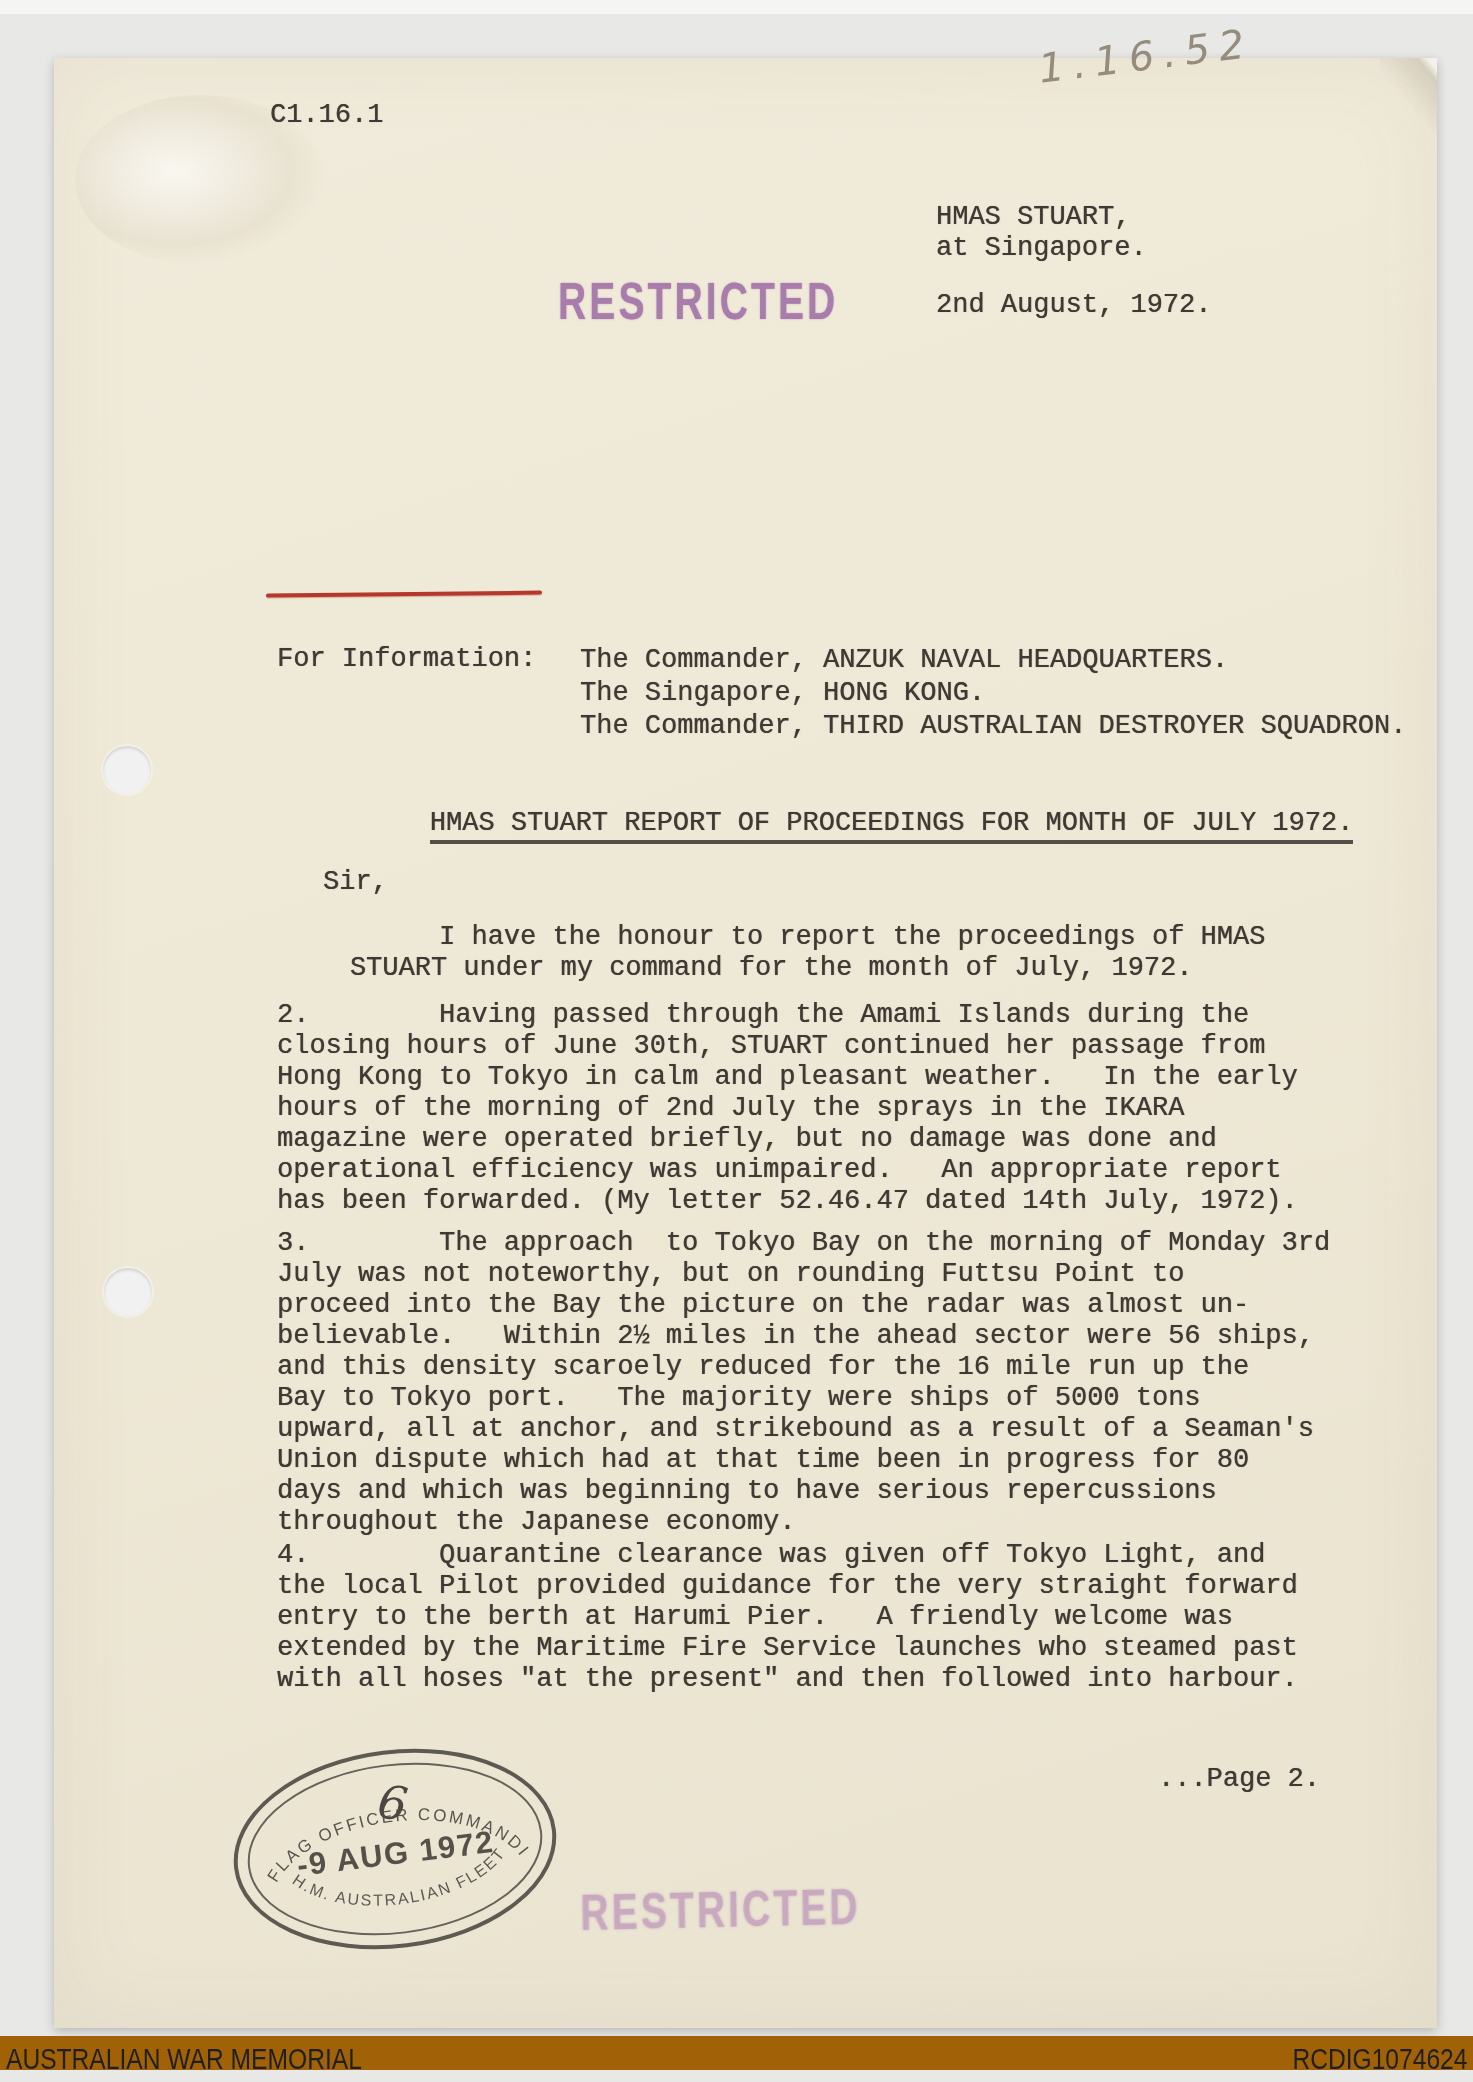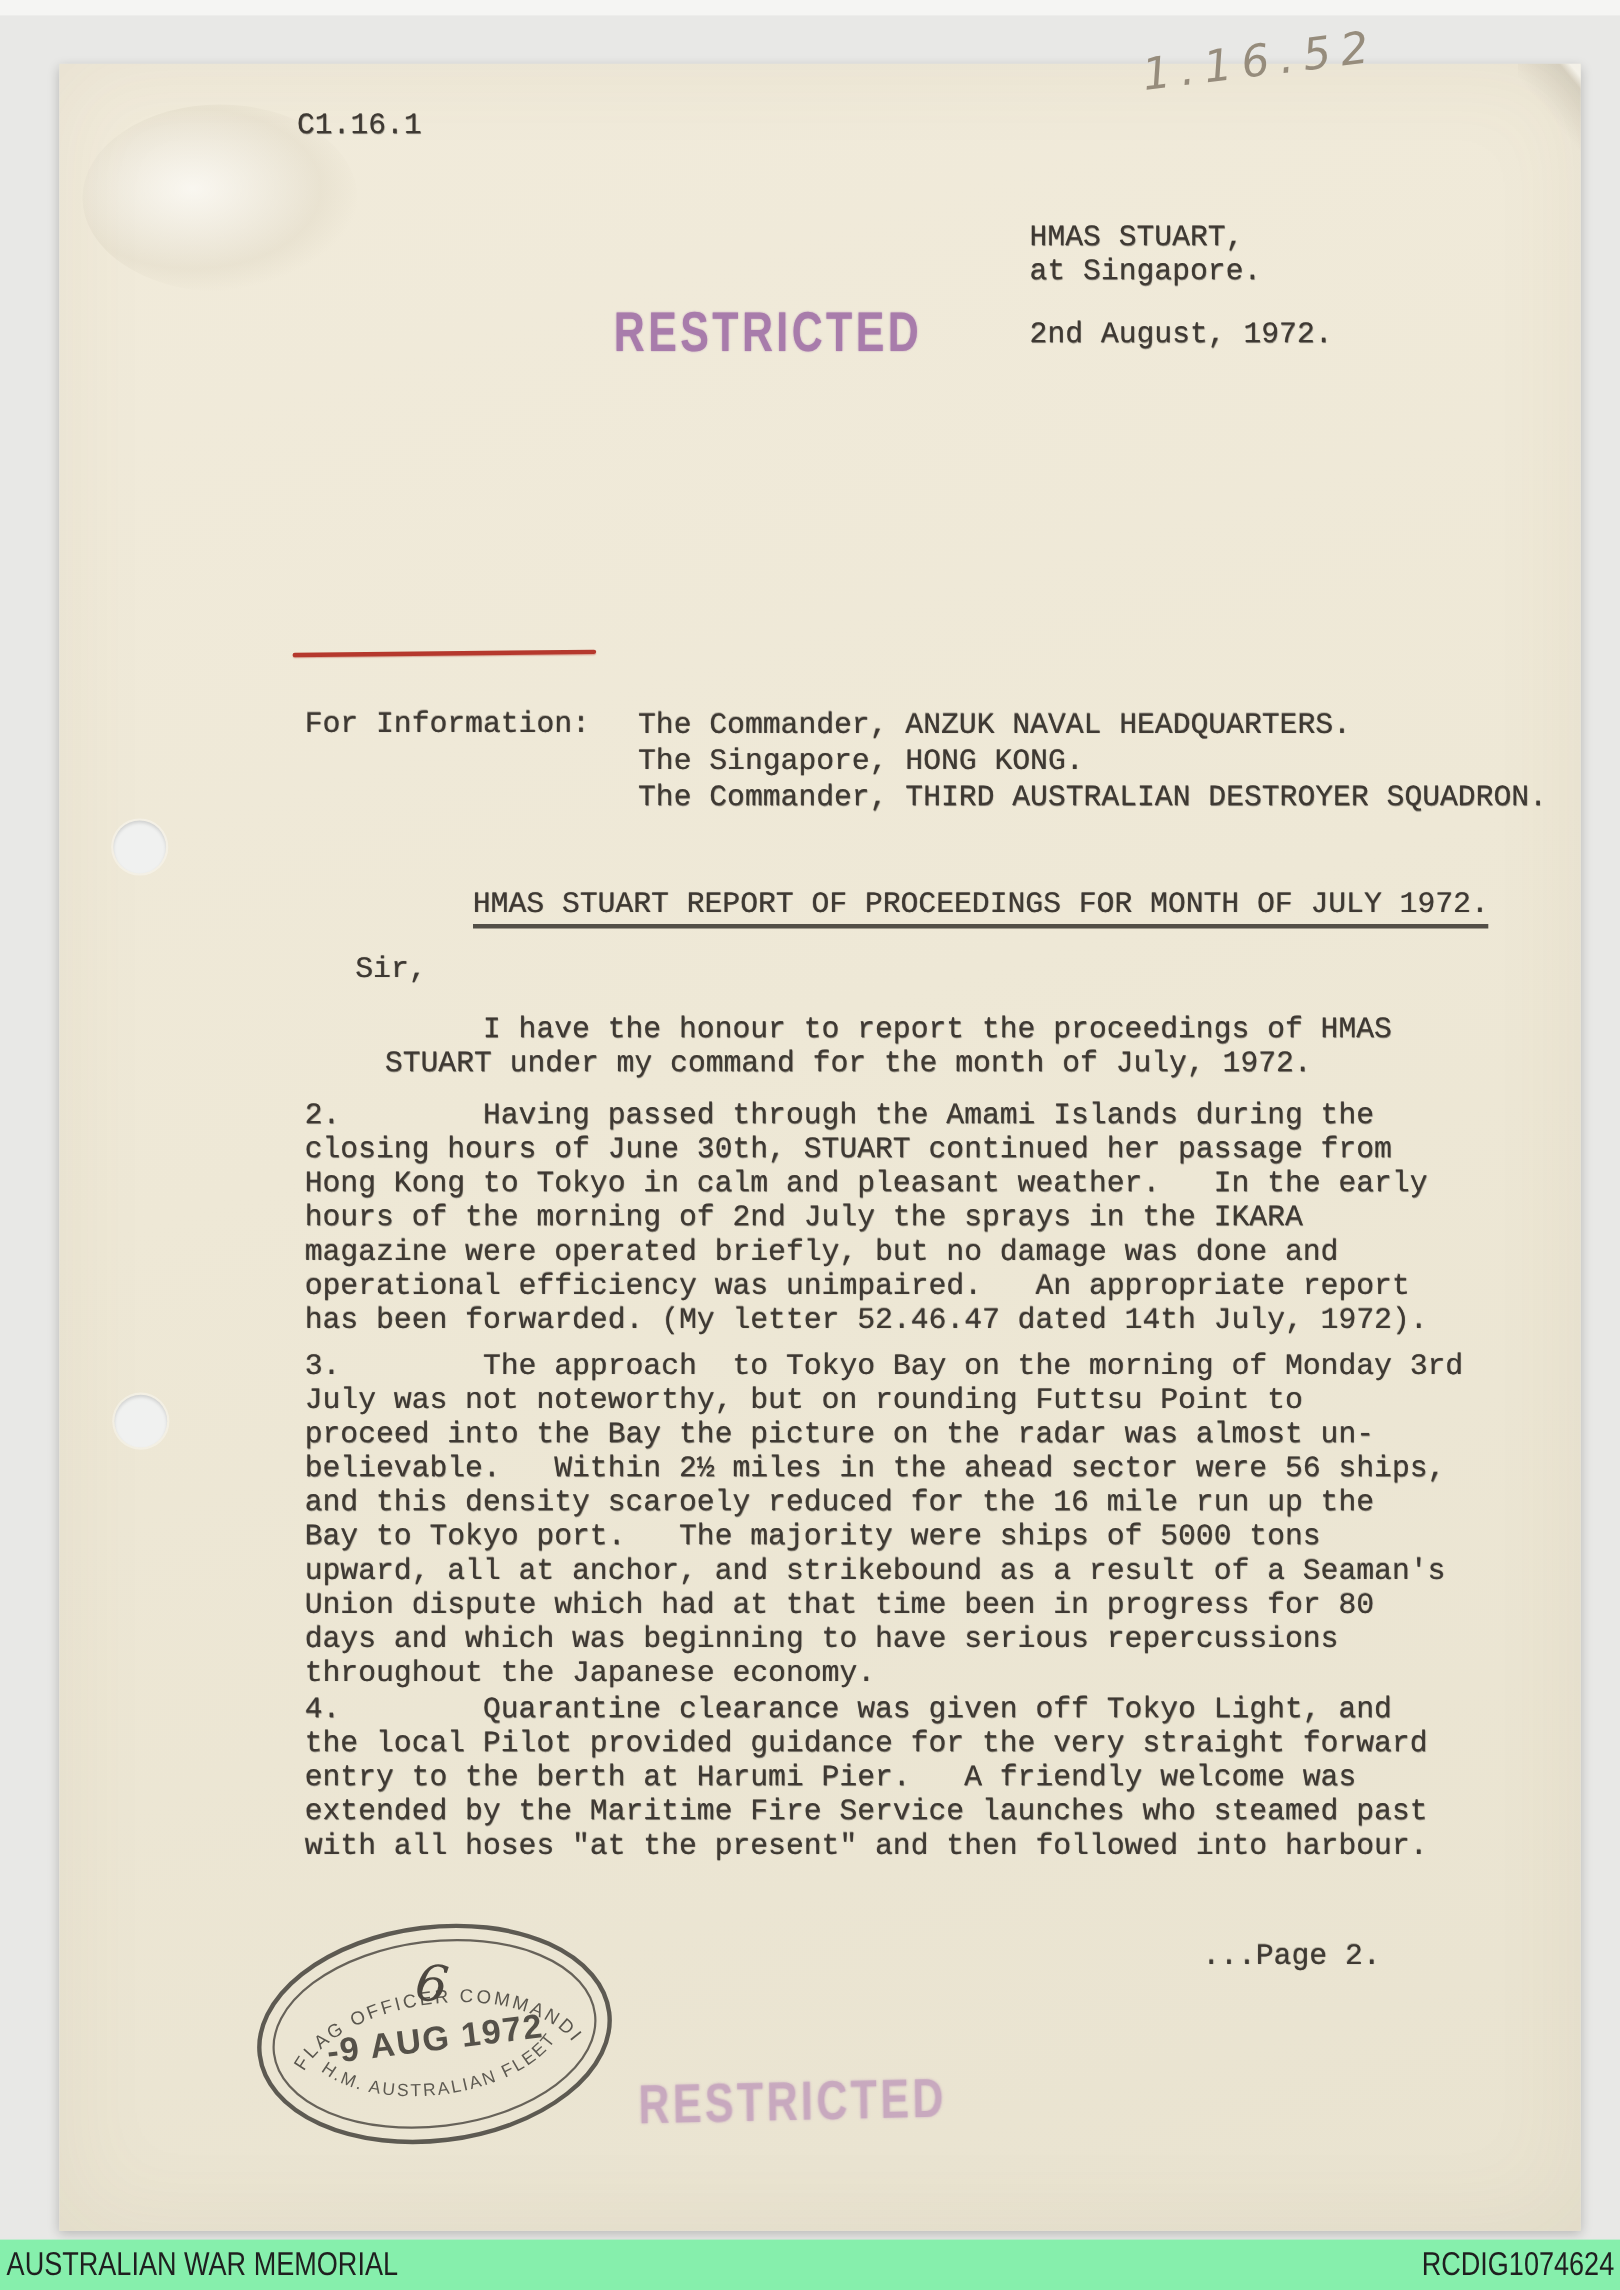--- a/index.html
+++ b/index.html
@@ -27,21 +27,21 @@
         transform:scaleX(0.78) rotate(-1deg);transform-origin:left top;
         text-shadow:0 0 3px rgba(187,147,184,.8);filter:blur(.4px);}
   .title-underline{border-bottom:4px solid rgba(62,57,51,.88);padding-bottom:2px;}
   .red-line{position:absolute;left:266px;top:592px;width:276px;height:4px;background:#b5382d;
         border-radius:2px;transform:rotate(-0.6deg);box-shadow:0 1px 1px rgba(181,56,45,.35);}
   .hole{position:absolute;width:48px;height:48px;border-radius:50%;background:#f0f1f0;
         box-shadow:inset 0 2px 3px rgba(0,0,0,.13), 0 0 0 2px rgba(255,255,255,.35);}
   .stamp-oval{position:absolute;left:224px;top:1744px;transform:rotate(-7deg);transform-origin:center;opacity:.9;}
   .hand-six{position:absolute;left:378px;top:1776px;font-family:"DejaVu Serif",serif;font-style:italic;
         font-size:46px;color:#4c4740;transform:rotate(8deg);}
-  .footer-bar{position:absolute;left:0;top:2036px;width:1473px;height:46px;background:#86efac;}
+  .footer-bar{position:absolute;left:0;top:2036px;width:1473px;height:34px;background:#a16207;}
   .footer-text{position:absolute;top:6px;font-family:"Liberation Sans",sans-serif;font-size:30px;
         color:#1f1f1f;font-stretch:condensed;}
   .f-left{left:6px;transform:scaleX(.82);transform-origin:left center;}
   .f-right{right:6px;transform:scaleX(.82);transform-origin:right center;}
 </style>
 </head>
 <body>
 
 <div class="canvas">
   <div class="top-band"></div>
@@ -93,21 +93,21 @@
 upward, all at anchor, and strikebound as a result of a Seaman's
 Union dispute which had at that time been in progress for 80
 days and which was beginning to have serious repercussions
 throughout the Japanese economy.</div>
   <div class="abs tw" style="left:277px;top:1540px;">4.        Quarantine clearance was given off Tokyo Light, and
 the local Pilot provided guidance for the very straight forward
 entry to the berth at Harumi Pier.   A friendly welcome was
 extended by the Maritime Fire Service launches who steamed past
 with all hoses "at the present" and then followed into harbour.</div>
 
-  <div class="abs tw" style="left:1093px;top:1764px;">...Page 2.</div>
+  <div class="abs tw" style="left:1158px;top:1764px;">...Page 2.</div>
 
   <svg class="stamp-oval" width="342" height="210" viewBox="0 0 342 210">
     <ellipse cx="171" cy="105" rx="160" ry="97" fill="none" stroke="#33302b" stroke-width="4" opacity=".85"></ellipse>
     <ellipse cx="171" cy="105" rx="147" ry="84" fill="none" stroke="#33302b" stroke-width="2" opacity=".8"></ellipse>
     <defs>
       <path id="arcTop" d="M 45,132 A 130,72 0 0 1 297,132" fill="none"></path>
       <path id="arcBot" d="M 58,118 A 120,64 0 0 0 284,118" fill="none"></path>
     </defs>
     <text font-family="Liberation Sans, sans-serif" font-size="17" letter-spacing="2.5" fill="#33302b" opacity=".88">
       <textPath href="#arcTop" startOffset="3%">FLAG OFFICER COMMANDING</textPath>

